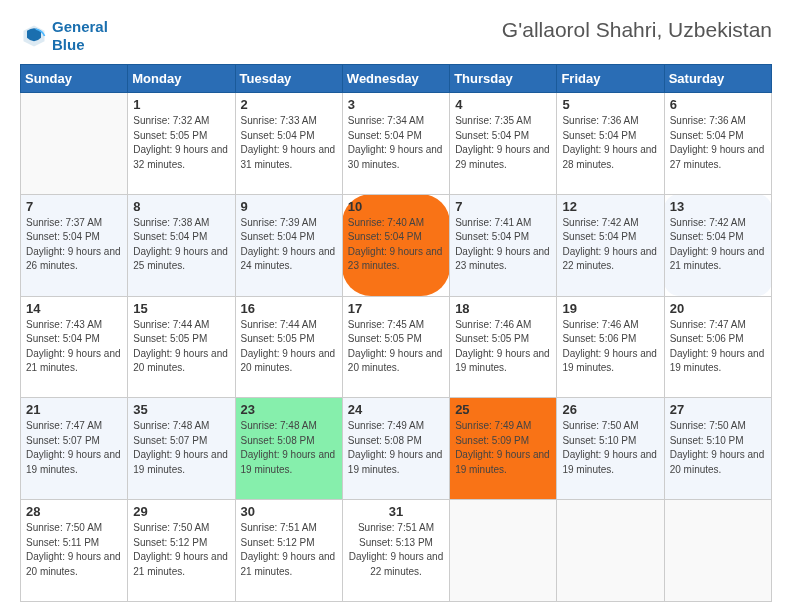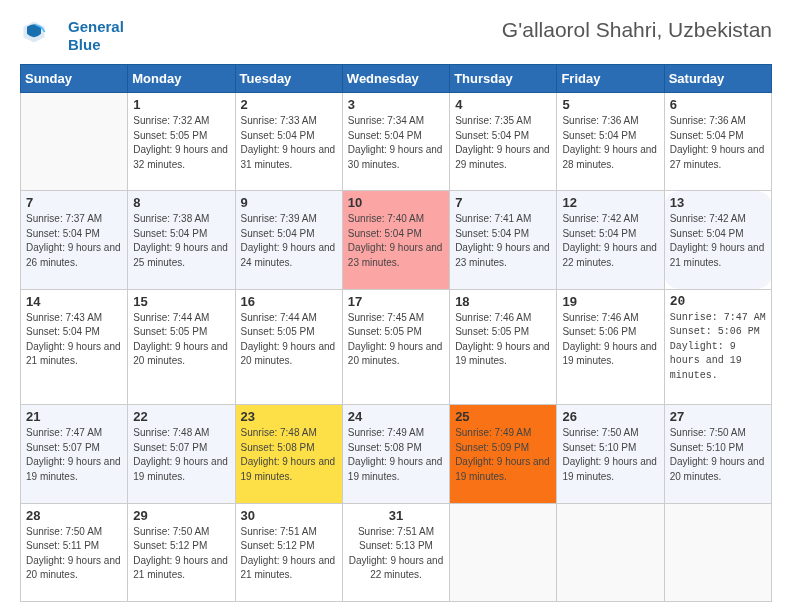--- a/index.html
+++ b/index.html
@@ -18,21 +18,22 @@
       flex-direction: column;
     }
     .header {
       display: flex;
       align-items: flex-start;
       justify-content: space-between;
       margin-bottom: 10px;
     }
     .logo {
       display: flex;
-      gap: 20px;
+      align-items: center;
+      gap: 4px;
     }
     .logo-text {
       font-size: 15px;
       font-weight: bold;
       color: #333;
       line-height: 1.2;
     }
     .logo-text span {
       color: #1a6faf;
     }
@@ -160,21 +161,21 @@
             <div class="day-info">Sunrise: 7:37 AM<br>Sunset: 5:04 PM<br>Daylight: 9 hours and 26 minutes.</div>
           </td>
           <td style="background: rgb(242, 246, 252);">
             <span class="day-num">8</span>
             <div class="day-info">Sunrise: 7:38 AM<br>Sunset: 5:04 PM<br>Daylight: 9 hours and 25 minutes.</div>
           </td>
           <td style="background: rgb(242, 246, 252);">
             <span class="day-num">9</span>
             <div class="day-info">Sunrise: 7:39 AM<br>Sunset: 5:04 PM<br>Daylight: 9 hours and 24 minutes.</div>
           </td>
-          <td style="background: #fca5a5;">
+          <td style="background: #f97316; border-radius: 29px;">
             <span class="day-num">10</span>
             <div class="day-info">Sunrise: 7:40 AM<br>Sunset: 5:04 PM<br>Daylight: 9 hours and 23 minutes.</div>
           </td>
           <td style="background: rgb(242, 246, 252);">
             <span class="day-num">7</span>
             <div class="day-info">Sunrise: 7:41 AM<br>Sunset: 5:04 PM<br>Daylight: 9 hours and 23 minutes.</div>
           </td>
           <td style="background: rgb(242, 246, 252);">
             <span class="day-num">12</span>
             <div class="day-info">Sunrise: 7:42 AM<br>Sunset: 5:04 PM<br>Daylight: 9 hours and 22 minutes.</div>
@@ -202,35 +203,35 @@
             <div class="day-info">Sunrise: 7:45 AM<br>Sunset: 5:05 PM<br>Daylight: 9 hours and 20 minutes.</div>
           </td>
           <td style="background: rgb(255, 255, 255);">
             <span class="day-num">18</span>
             <div class="day-info">Sunrise: 7:46 AM<br>Sunset: 5:05 PM<br>Daylight: 9 hours and 19 minutes.</div>
           </td>
           <td style="background: rgb(255, 255, 255);">
             <span class="day-num">19</span>
             <div class="day-info">Sunrise: 7:46 AM<br>Sunset: 5:06 PM<br>Daylight: 9 hours and 19 minutes.</div>
           </td>
-          <td style="background: rgb(255, 255, 255); font-family: Liberation Mono, monospace;">
+          <td style="background: rgb(255, 255, 255);">
             <span class="day-num">20</span>
             <div class="day-info">Sunrise: 7:47 AM<br>Sunset: 5:06 PM<br>Daylight: 9 hours and 19 minutes.</div>
           </td>
         </tr>
         <tr>
           <td style="background: rgb(242, 246, 252);">
             <span class="day-num">21</span>
             <div class="day-info">Sunrise: 7:47 AM<br>Sunset: 5:07 PM<br>Daylight: 9 hours and 19 minutes.</div>
           </td>
           <td style="background: rgb(242, 246, 252);">
-            <span class="day-num">22</span>
+            <span class="day-num">35</span>
             <div class="day-info">Sunrise: 7:48 AM<br>Sunset: 5:07 PM<br>Daylight: 9 hours and 19 minutes.</div>
           </td>
-          <td style="background: #fde047;">
+          <td style="background: #86efac;">
             <span class="day-num">23</span>
             <div class="day-info">Sunrise: 7:48 AM<br>Sunset: 5:08 PM<br>Daylight: 9 hours and 19 minutes.</div>
           </td>
           <td style="background: rgb(242, 246, 252);">
             <span class="day-num">24</span>
             <div class="day-info">Sunrise: 7:49 AM<br>Sunset: 5:08 PM<br>Daylight: 9 hours and 19 minutes.</div>
           </td>
           <td style="background: #f97316;">
             <span class="day-num">25</span>
             <div class="day-info">Sunrise: 7:49 AM<br>Sunset: 5:09 PM<br>Daylight: 9 hours and 19 minutes.</div>

